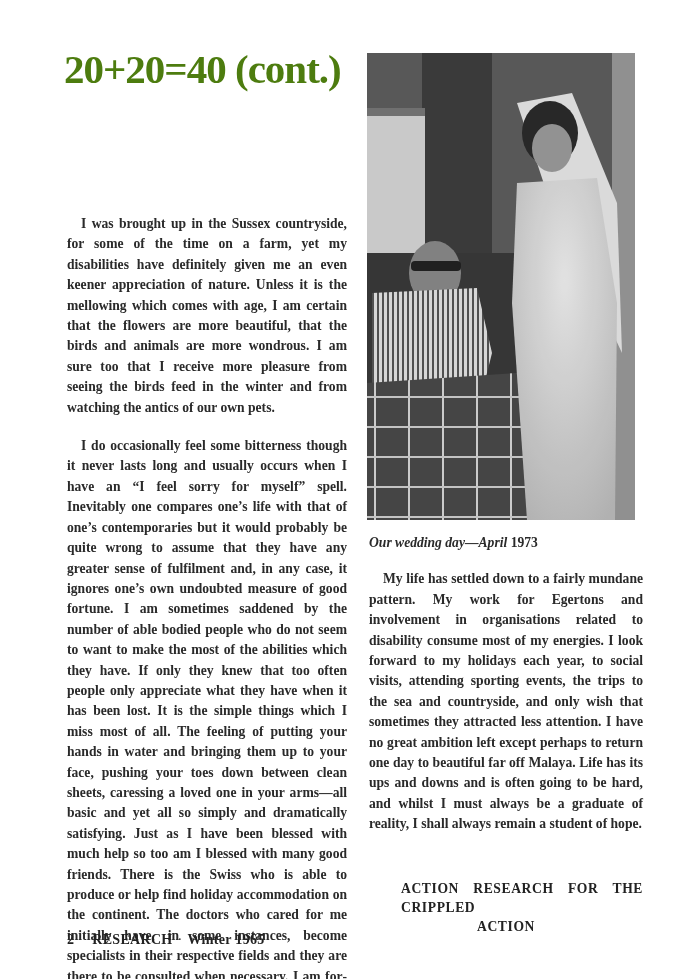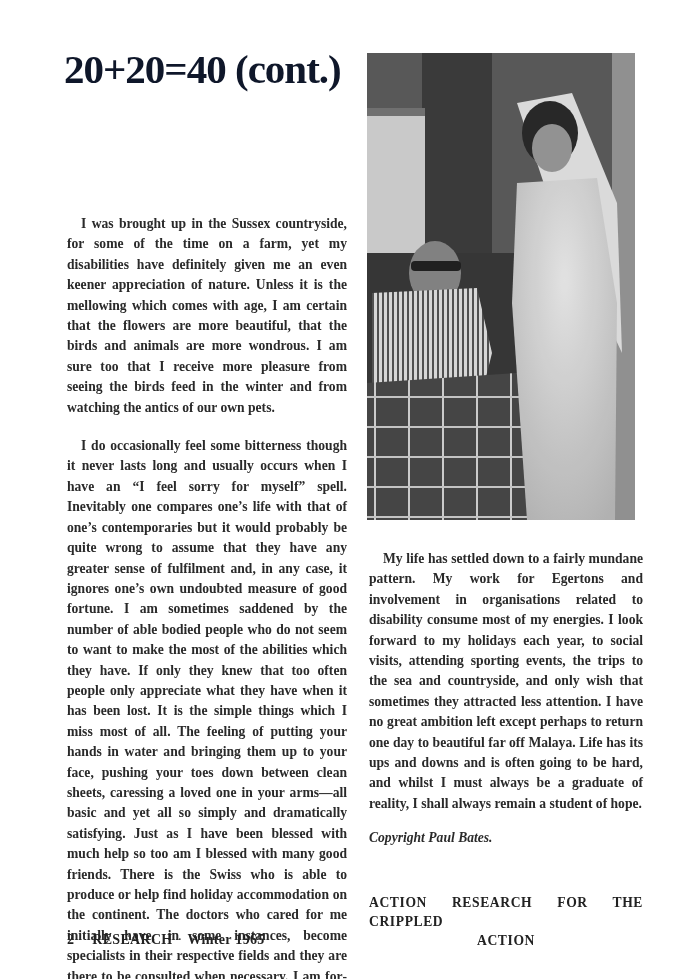--- a/index.html
+++ b/index.html
@@ -3,21 +3,21 @@
 <meta charset="utf-8">
 <style>
   html, body { margin: 0; padding: 0; }
   body {
     width: 690px; height: 979px; background: #ffffff; position: relative; overflow: hidden;
     font-family: "Liberation Serif", "DejaVu Serif", serif; color: #2a2a2a;
   }
   .title {
     position: absolute; left: 64px; top: 44px; margin: 0;
     font-family: "Liberation Serif", serif; font-weight: bold; font-size: 41px;
-    letter-spacing: -1px; color: #0f172a; line-height: 50px;
+    letter-spacing: -1px; color: #4d7c0f; line-height: 50px;
   }
   .col {
     position: absolute; font-size: 13.6px; line-height: 20.4px; text-align: justify;
     hyphens: manual;
   }
   .col-left { left: 67px; top: 214px; width: 280px; }
   .col-right { left: 369px; top: 533px; width: 274px; }
   .col p { margin: 0; text-indent: 14px; font-weight: bold; }
   .col p + p { margin-top: 18px; }
   .photo {
@@ -26,21 +26,21 @@
   }
   .photo svg { display: block; }
   .caption { font-style: italic; text-indent: 0 !important; margin-bottom: 14px !important; }
   .caption .yr { font-style: normal; }
   .col-right p.body1 { margin-top: 16px; }
   .copyright { font-style: italic; text-indent: 0 !important; margin-top: 14px !important; }
   .section-head {
     margin: 44px 0 14px 0; font-weight: bold; font-size: 13.6px; line-height: 19px;
     text-align: center; letter-spacing: 0.6px; color: #222;
   }
-  .section-head .l1 { display: block; text-align: justify; text-align-last: justify; }
+  .section-head .l1 { display: block; text-align: justify; text-align-last: justify; margin-left: 32px; }
   .footer {
     position: absolute; left: 67px; top: 932px; font-size: 14px; font-weight: bold;
     color: #222; letter-spacing: 0.3px;
   }
   .footer .num { margin-right: 18px; }
   .footer .dot { font-weight: normal; margin: 0 5px; }
 </style>
 </head>
 <body>
 
@@ -92,22 +92,22 @@
     <ellipse cx="183" cy="80" rx="28" ry="32" fill="#2b2b2b"></ellipse>
     <ellipse cx="185" cy="95" rx="20" ry="24" fill="#9c9c9c"></ellipse>
 
     <path d="M150 130 L230 125 L250 250 L248 467 L160 467 L145 250 Z" fill="url(#dressg)"></path>
 
     <rect width="268" height="467" fill="#000" opacity="0.06"></rect>
   </svg>
 </div>
 
 <div class="col col-right">
+  <p class="caption"><span>Our wedding day—April</span> <span class="yr">1973</span></p>
   <p class="body1">My life has settled down to a fairly mundane pattern.  My work for Egertons and involvement in organisations related to disability consume most of my energies.  I look forward to my holidays each year, to social visits, attending sporting events, the trips to the sea and countryside, and only wish that sometimes they attracted less attention.  I have no great ambition left except perhaps to return one day to beautiful far off Malaya.  Life has its ups and downs and is often going to be hard, and whilst I must always be a graduate of reality, I shall always remain a student of hope.</p>
-  <p class="copyright">Copyright Paul Bates.</p>
   <div class="section-head">
     <span class="l1">ACTION RESEARCH FOR THE CRIPPLED</span>
     <span>ACTION</span>
   </div>
 
 </div>
 
 <div class="footer">
   <span class="num">2</span><span>RESEARCH</span><span class="dot">·</span><span>Winter 1965</span>
 </div>

